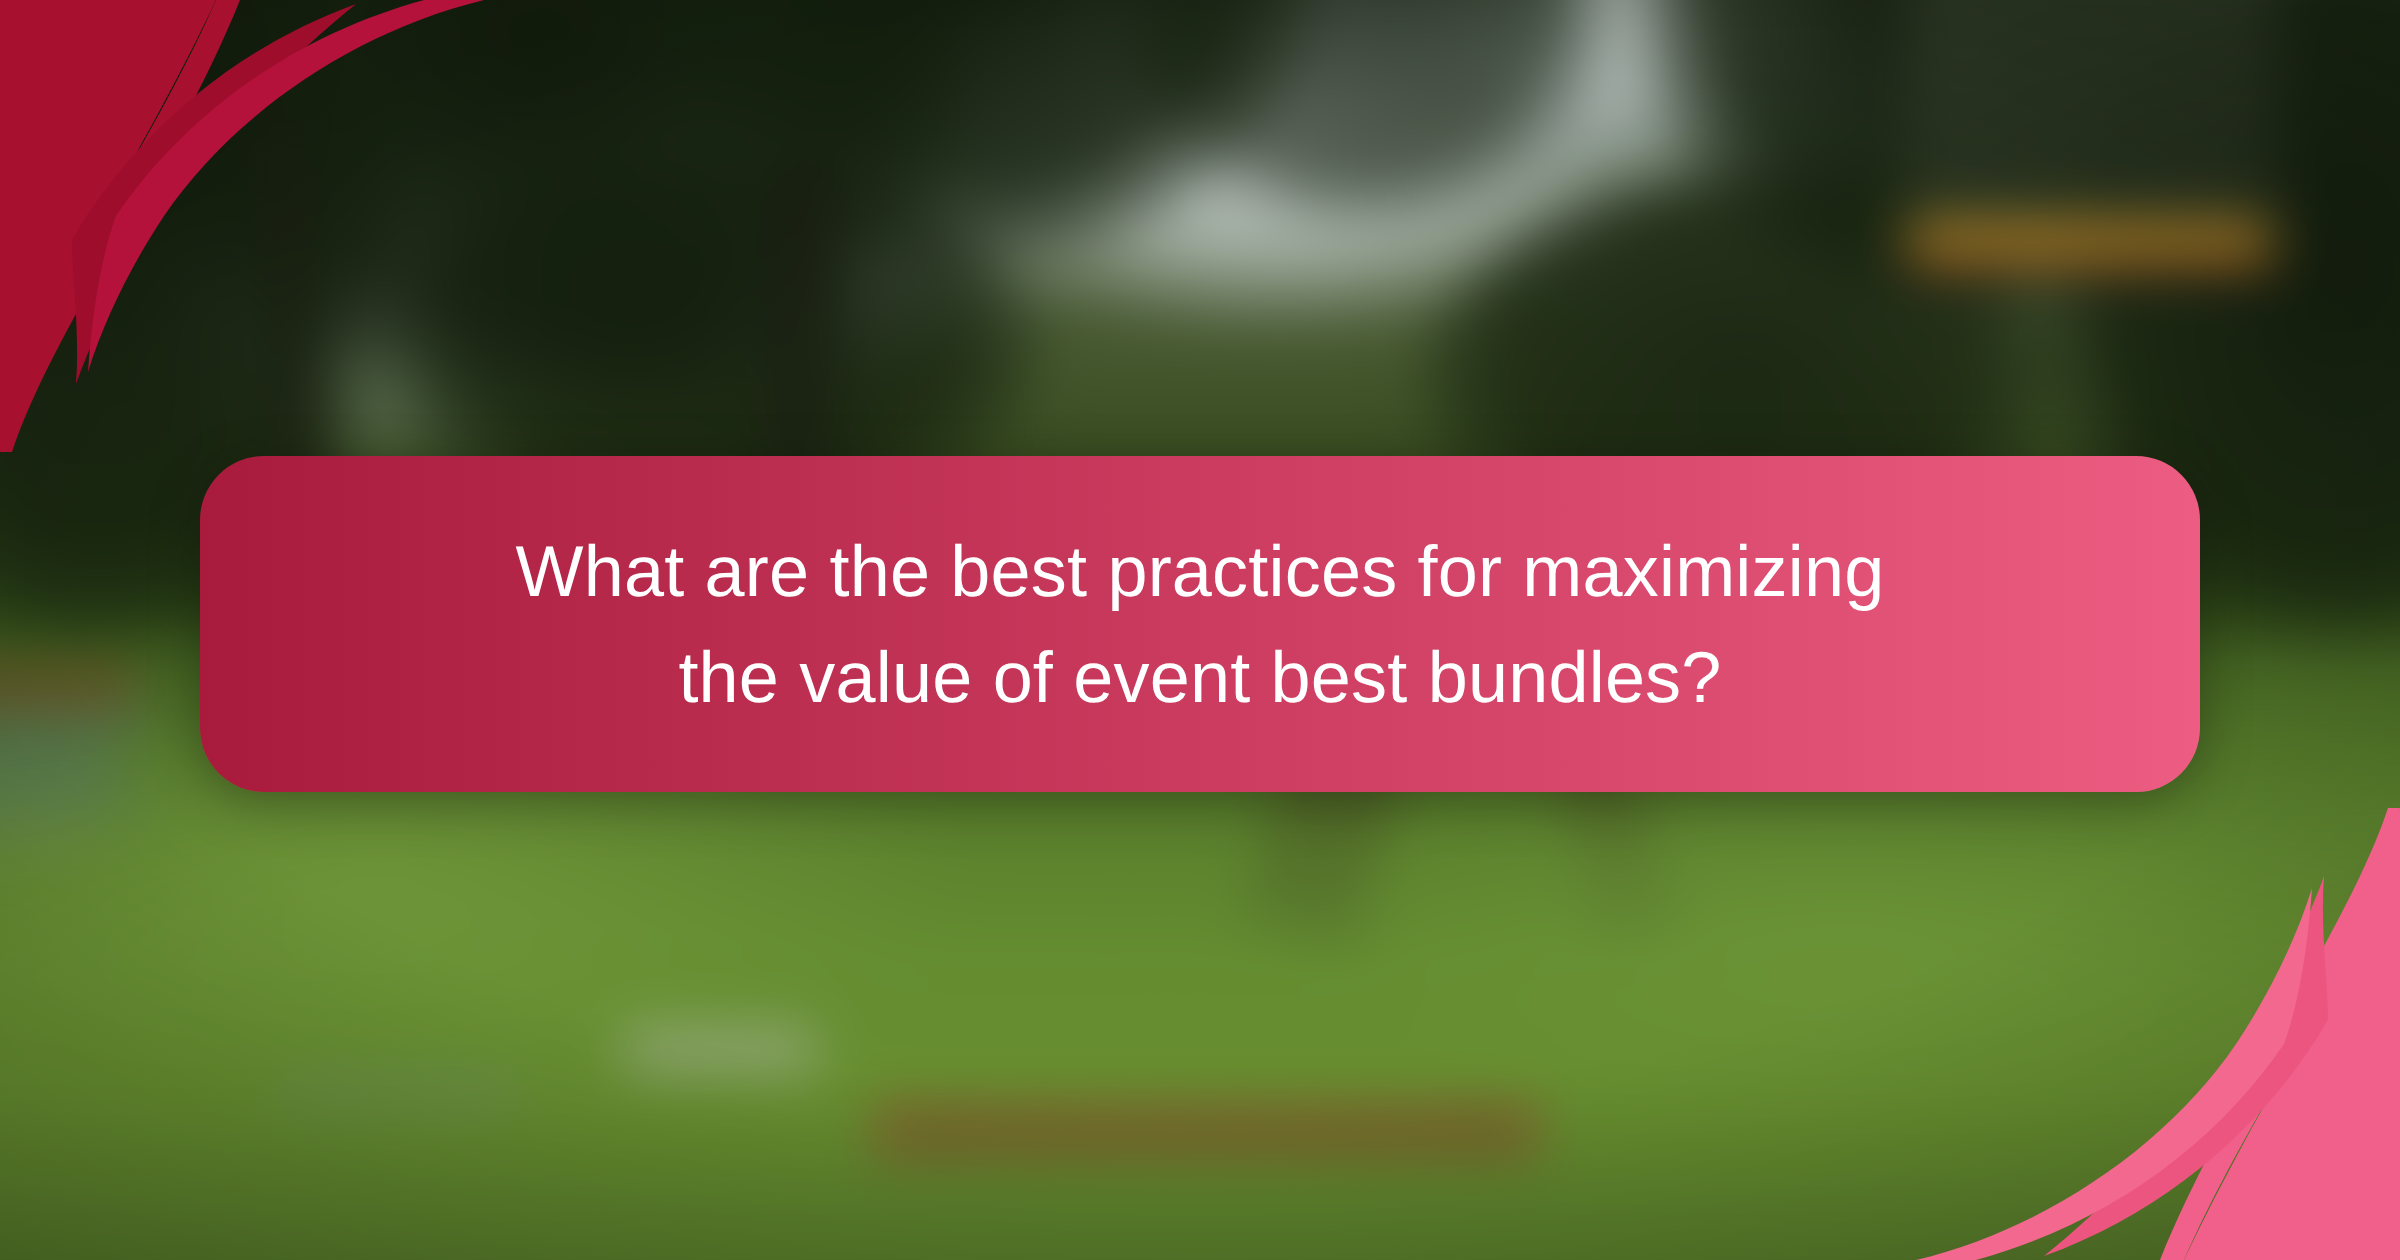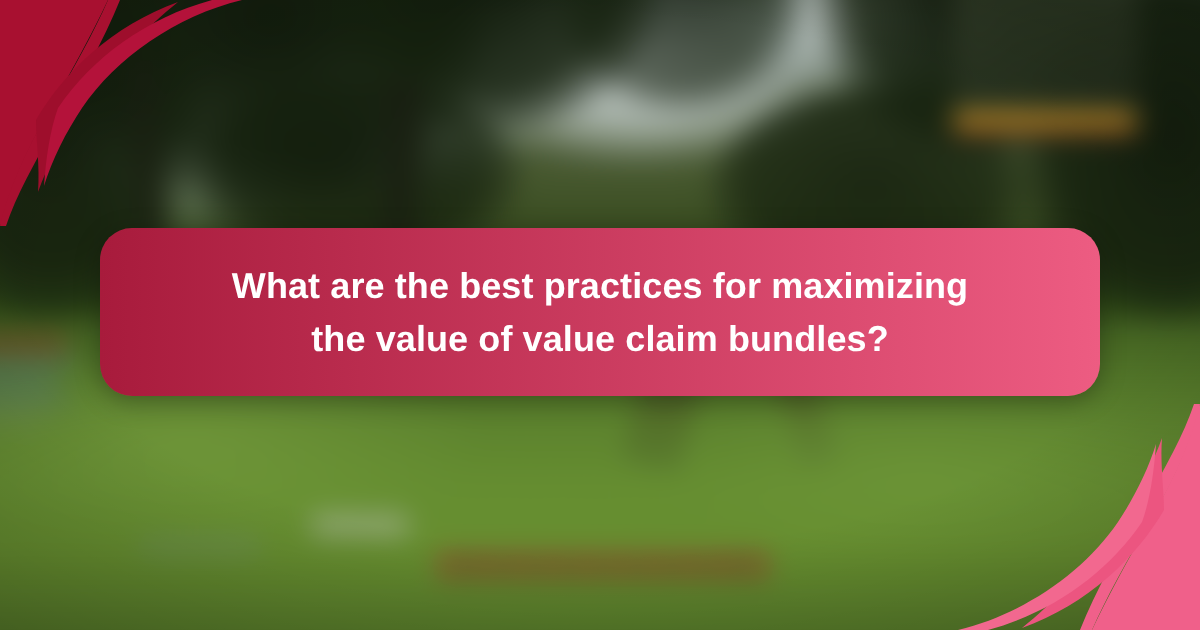--- a/index.html
+++ b/index.html
@@ -102,21 +102,21 @@
   
   .q-card {
     position:absolute; left:100px; top:228px; width:1000px; height:168px;
     border-radius:32px;
     display:flex; align-items:center; justify-content:center;
     box-shadow:0 6px 26px rgba(0,0,0,.30);
   }
   .q-text {
     color:#ffffff;
     font-size:36px;
-    font-weight:700;
+    font-weight:400;
     line-height:1.48;
     text-align:center;
     letter-spacing:.1px;
     padding:0 54px;
     text-rendering:geometricPrecision;
   }
 </style>
 </head>
 <body>
 
@@ -184,17 +184,17 @@
         <path d="M108,0 L120,0 C104,40 78,86 54,128 C34,164 16,196 6,226 L0,226 C8,190 26,150 48,112 C74,68 94,32 108,0 Z" fill="#F0608A"></path>
         <path d="M36,120 C64,72 112,26 178,2 C148,26 112,62 84,104 C64,134 48,164 38,192 C40,166 36,140 36,120 Z" fill="#EC5580"></path>
         <path d="M58,108 C92,58 146,18 212,0 L242,0 C176,16 116,58 82,108 C66,132 52,160 44,186 C46,158 50,130 58,108 Z" fill="#F2688F"></path>
       </g>
     </svg>
   </div>
 
   <div class="q-card" id="q-card" style="background: linear-gradient(90deg, rgb(168, 27, 60) 0%, rgb(237, 92, 130) 100%); border-radius: 32px;">
     <div class="q-text" style="color: rgb(255, 255, 255);">
       <span>What are the best practices for maximizing</span><br>
-      <span>the value of value claim bundles?</span>
+      <span>the value of event best bundles?</span>
     </div>
   </div>
 
 </div>
 
 </body></html>

